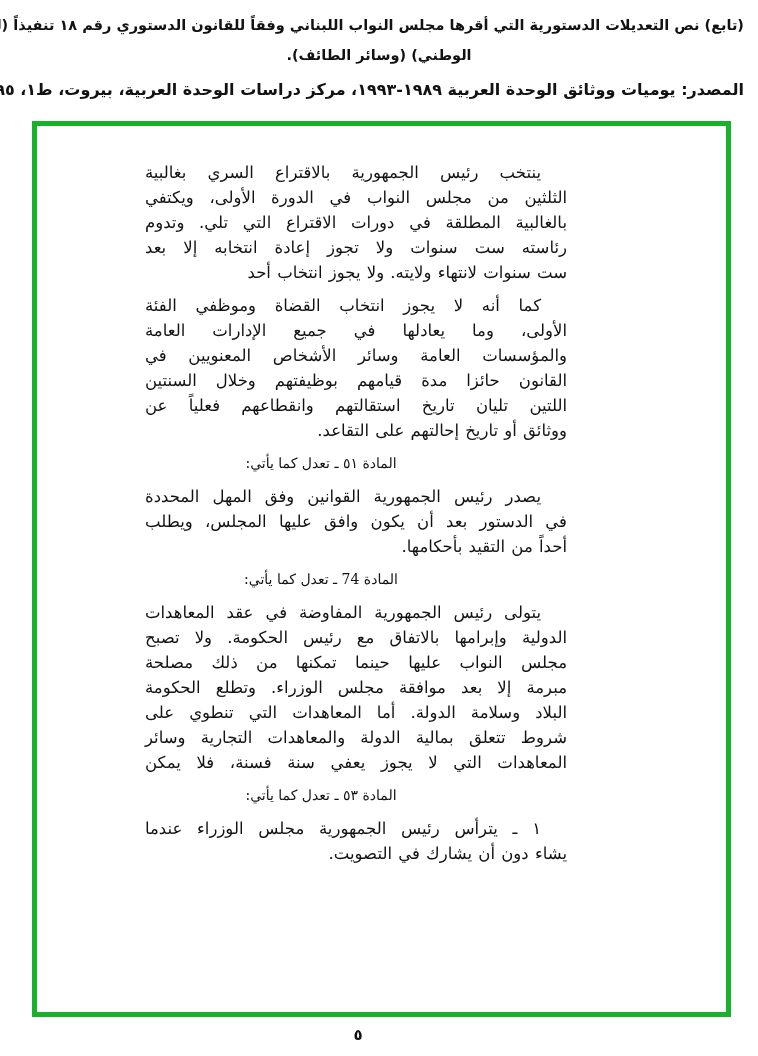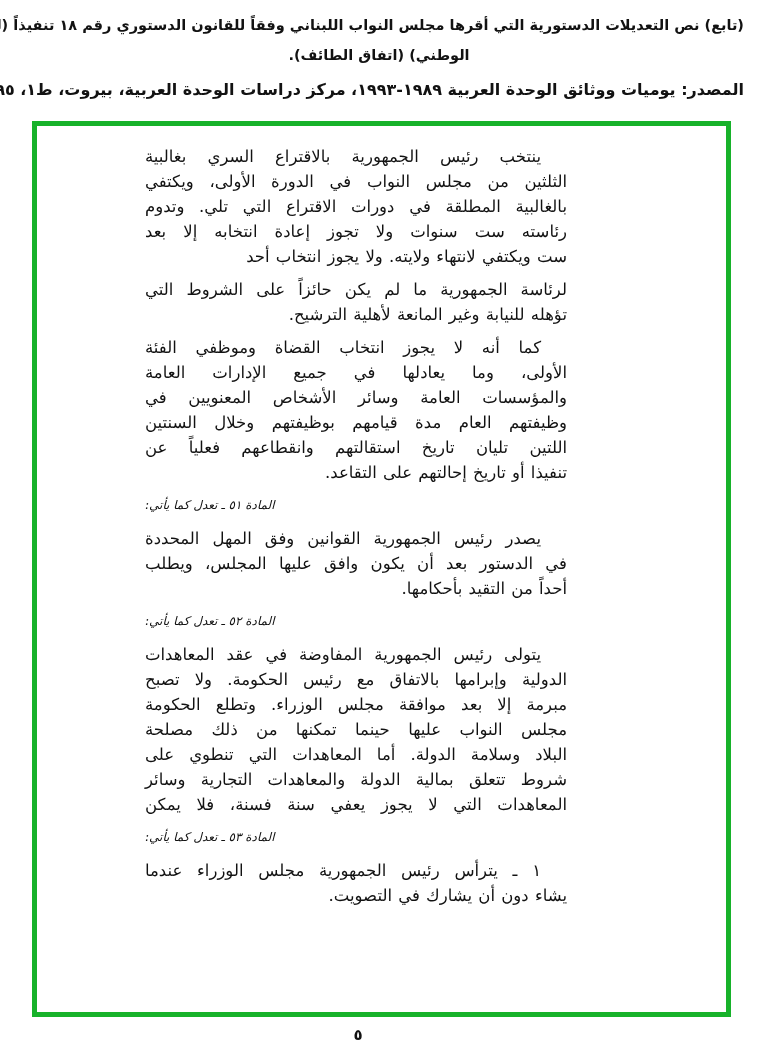--- a/index.html
+++ b/index.html
@@ -47,21 +47,21 @@
     width: 699px;
     height: 896px;
     box-sizing: border-box;
     border: 5px solid var(--border-green, #17b22a);
     background: transparent;
   }
 
   
   .text-column {
     position: absolute;
-    top: 144px;
+    top: 160px;
     left: 145px;
     width: 422px;
     direction: rtl;
   }
   .block + .block { margin-top: 8px; }
 
   .paragraph { }
   .line {
     font-size: 16.5px;
     line-height: 25px;
@@ -70,82 +70,77 @@
     word-spacing: 1px;
   }
   .line.last-line {
     text-align-last: right;
   }
   .paragraph.indent .line:first-child {
     padding-right: 26px;
   }
 
   .article-heading {
-    font-size: 12px;
+    font-size: 14px;
     line-height: 25px;
-    text-align: left;
+    text-align: center;
     padding-right: 70px;
-    font-style: italic;
   }
 
   
   .page-number {
     position: absolute;
     top: 1026px;
     left: 0;
     width: 716px;
     text-align: center;
     font-size: 15px;
     font-weight: 700;
     font-family: "DejaVu Sans", "Liberation Sans", sans-serif;
   }
 </style>
 </head>
 <body style="color: rgb(18, 18, 18); background: rgb(255, 255, 255);">
 
 <header class="page-header">
   <div class="title-line">(تابع) نص التعديلات الدستورية التي أقرها مجلس النواب اللبناني وفقاً للقانون الدستوري رقم ١٨ تنفيذاً (لوثيقة الوفاق</div>
-  <div class="title-line">الوطني) (اتفاق الطائف).</div>
+  <div class="title-line">الوطني) (وسائر الطائف).</div>
   <div class="source-line">المصدر: يوميات ووثائق الوحدة العربية ١٩٨٩-١٩٩٣، مركز دراسات الوحدة العربية، بيروت، ط١، ١٩٩٥، ص ٧٢٠ - ٧٢٦.</div>
 </header>
 
 <div class="green-box"></div>
 
 <main class="text-column" id="doc-body">
     <div class="paragraph block indent">
       <div class="line">ينتخب رئيس الجمهورية بالاقتراع السري بغالبية</div>
       <div class="line">الثلثين من مجلس النواب في الدورة الأولى، ويكتفي</div>
       <div class="line">بالغالبية المطلقة في دورات الاقتراع التي تلي. وتدوم</div>
       <div class="line">رئاسته ست سنوات ولا تجوز إعادة انتخابه إلا بعد</div>
-      <div class="line last-line">ست ويكتفي لانتهاء ولايته. ولا يجوز انتخاب أحد</div>
-    </div>
-    <div class="paragraph block">
-      <div class="line">لرئاسة الجمهورية ما لم يكن حائزاً على الشروط التي</div>
-      <div class="line last-line">تؤهله للنيابة وغير المانعة لأهلية الترشيح.</div>
+      <div class="line last-line">ست سنوات لانتهاء ولايته. ولا يجوز انتخاب أحد</div>
     </div>
     <div class="paragraph block indent">
       <div class="line">كما أنه لا يجوز انتخاب القضاة وموظفي الفئة</div>
       <div class="line">الأولى، وما يعادلها في جميع الإدارات العامة</div>
       <div class="line">والمؤسسات العامة وسائر الأشخاص المعنويين في</div>
-      <div class="line">وظيفتهم العام مدة قيامهم بوظيفتهم وخلال السنتين</div>
+      <div class="line">القانون حائزا مدة قيامهم بوظيفتهم وخلال السنتين</div>
       <div class="line">اللتين تليان تاريخ استقالتهم وانقطاعهم فعلياً عن</div>
-      <div class="line last-line">تنفيذا أو تاريخ إحالتهم على التقاعد.</div>
+      <div class="line last-line">ووثائق أو تاريخ إحالتهم على التقاعد.</div>
     </div>
     <div class="article-heading block">المادة ٥١ ـ تعدل كما يأتي:</div>
     <div class="paragraph block indent">
       <div class="line">يصدر رئيس الجمهورية القوانين وفق المهل المحددة</div>
       <div class="line">في الدستور بعد أن يكون وافق عليها المجلس، ويطلب</div>
       <div class="line last-line">أحداً من التقيد بأحكامها.</div>
     </div>
-    <div class="article-heading block">المادة ٥٢ ـ تعدل كما يأتي:</div>
+    <div class="article-heading block">المادة 74 ـ تعدل كما يأتي:</div>
     <div class="paragraph block indent">
       <div class="line">يتولى رئيس الجمهورية المفاوضة في عقد المعاهدات</div>
       <div class="line">الدولية وإبرامها بالاتفاق مع رئيس الحكومة. ولا تصبح</div>
+      <div class="line">مجلس النواب عليها حينما تمكنها من ذلك مصلحة</div>
       <div class="line">مبرمة إلا بعد موافقة مجلس الوزراء. وتطلع الحكومة</div>
-      <div class="line">مجلس النواب عليها حينما تمكنها من ذلك مصلحة</div>
       <div class="line">البلاد وسلامة الدولة. أما المعاهدات التي تنطوي على</div>
       <div class="line">شروط تتعلق بمالية الدولة والمعاهدات التجارية وسائر</div>
       <div class="line">المعاهدات التي لا يجوز يعفي سنة فسنة، فلا يمكن</div>
     </div>
     <div class="article-heading block">المادة ٥٣ ـ تعدل كما يأتي:</div>
     <div class="paragraph block indent">
       <div class="line">١ ـ يترأس رئيس الجمهورية مجلس الوزراء عندما</div>
       <div class="line last-line">يشاء دون أن يشارك في التصويت.</div>
     </div>
   </main>

